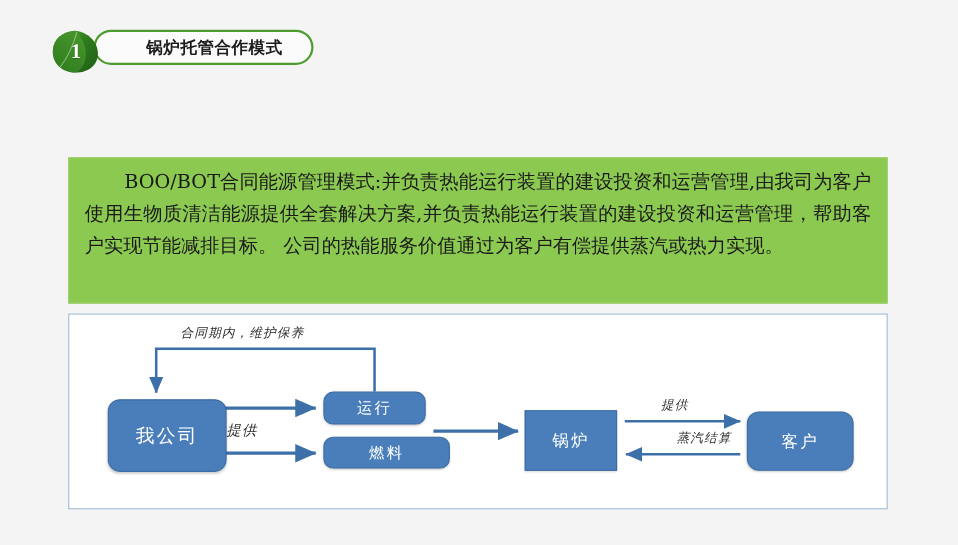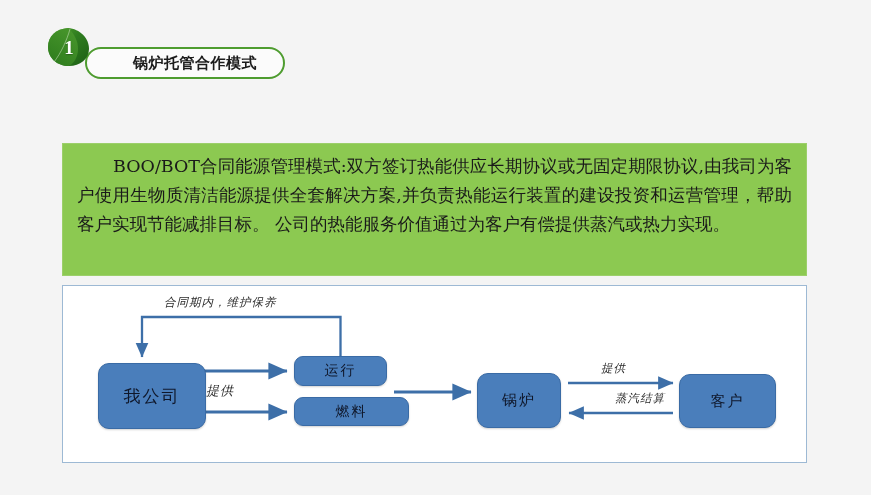--- a/index.html
+++ b/index.html
@@ -36,21 +36,20 @@
     top: 1px;
     height: 32px;
     min-width: 180px;
     border: 2px solid #4e9c2f;
     border-radius: 17px;
     background: #fbfbfb;
     display: flex;
     align-items: center;
     box-sizing: border-box;
     padding: 0 26px 0 46px;
-    margin-top: 20px;
   }
   #title-text {
     font-family: "DejaVu Sans", "Liberation Sans", sans-serif;
     font-size: 15px;
     font-weight: bold;
     color: #1c1c1c;
     letter-spacing: 0.5px;
     white-space: nowrap;
   }
   #leaf-badge {
@@ -117,21 +116,21 @@
     left: 0; top: 0;
     width: 100%; height: 100%;
   }
 
   
   .node {
     position: absolute;
     background: #4a7ebb;
     border: 1px solid #3a6ba5;
     border-radius: 9px;
-    color: #0f172a;
+    color: #ffffff;
     display: flex;
     align-items: center;
     justify-content: center;
     box-sizing: border-box;
     font-family: "DejaVu Sans", "Liberation Sans", sans-serif;
     letter-spacing: 2px;
     box-shadow: 0 1px 2px rgba(0,0,0,.18);
   }
   #node-company {
     left: 35px; top: 77px;
@@ -146,21 +145,21 @@
   }
   #node-fuel {
     left: 231px; top: 111px;
     width: 115px; height: 29px;
     font-size: 14px;
   }
   #node-boiler {
     left: 414px; top: 87px;
     width: 84px; height: 55px;
     font-size: 15px;
-    border-radius: 11px;
+    border-radius: 0;
   }
   #node-customer {
     left: 616px; top: 88px;
     width: 97px; height: 54px;
     font-size: 15px;
     border-radius: 11px;
   }
 
   
   .arrow-label {
@@ -218,21 +217,21 @@
         <path d="M23 2 C35 3 44 12 44 23 C44 33 35 40 24 40 C12 40 3 32 3 21 C3 10 11 3 23 2 Z" fill="url(#leafGrad)"></path>
         <path d="M23 2 C30 8 33 16 33 23 C33 31 29 37 24 40 C12 40 3 32 3 21 C3 10 11 3 23 2 Z" fill="url(#leafGrad2)" opacity="0.85"></path>
         <path d="M9 36 C16 27 22 14 25 3" stroke="#e8f3e0" stroke-width="1" fill="none" opacity="0.45"></path>
       </svg>
       <div id="leaf-number">1</div>
     </div>
 
   </div>
 
   <div id="para-block">
-    <div id="para-text">BOO/BOT合同能源管理模式:双方签订热能供应长期协议或无固定期限协议,由我司为客户使用生物质清洁能源提供全套解决方案,并负责热能运行装置的建设投资和运营管理，帮助客户实现节能减排目标。 公司的热能服务价值通过为客户有偿提供蒸汽或热力实现。</div>
+    <div id="para-text">BOO/BOT合同能源管理模式:并负责热能运行装置的建设投资和运营管理,由我司为客户使用生物质清洁能源提供全套解决方案,并负责热能运行装置的建设投资和运营管理，帮助客户实现节能减排目标。 公司的热能服务价值通过为客户有偿提供蒸汽或热力实现。</div>
   </div>
 
   <div id="diagram-frame">
     <div id="diagram">
 
       <svg width="745" height="178" viewBox="0 0 745 178" style="position:absolute;left:0;top:0;">
         <defs>
           <marker id="arrowR" markerWidth="7" markerHeight="7" refX="6.2" refY="3.2" orient="auto" markerUnits="strokeWidth">
             <path d="M0,0.4 L6.4,3.2 L0,6.0 z" fill="#3d6fa8"></path>
           </marker>

